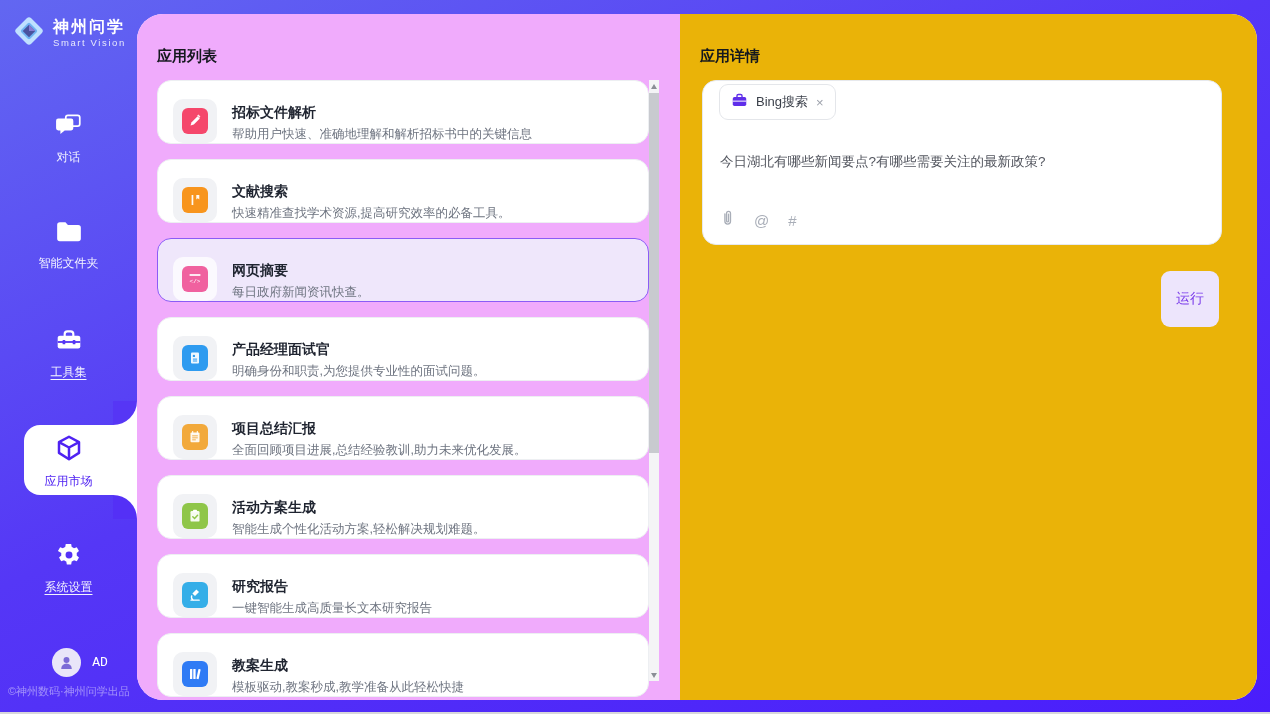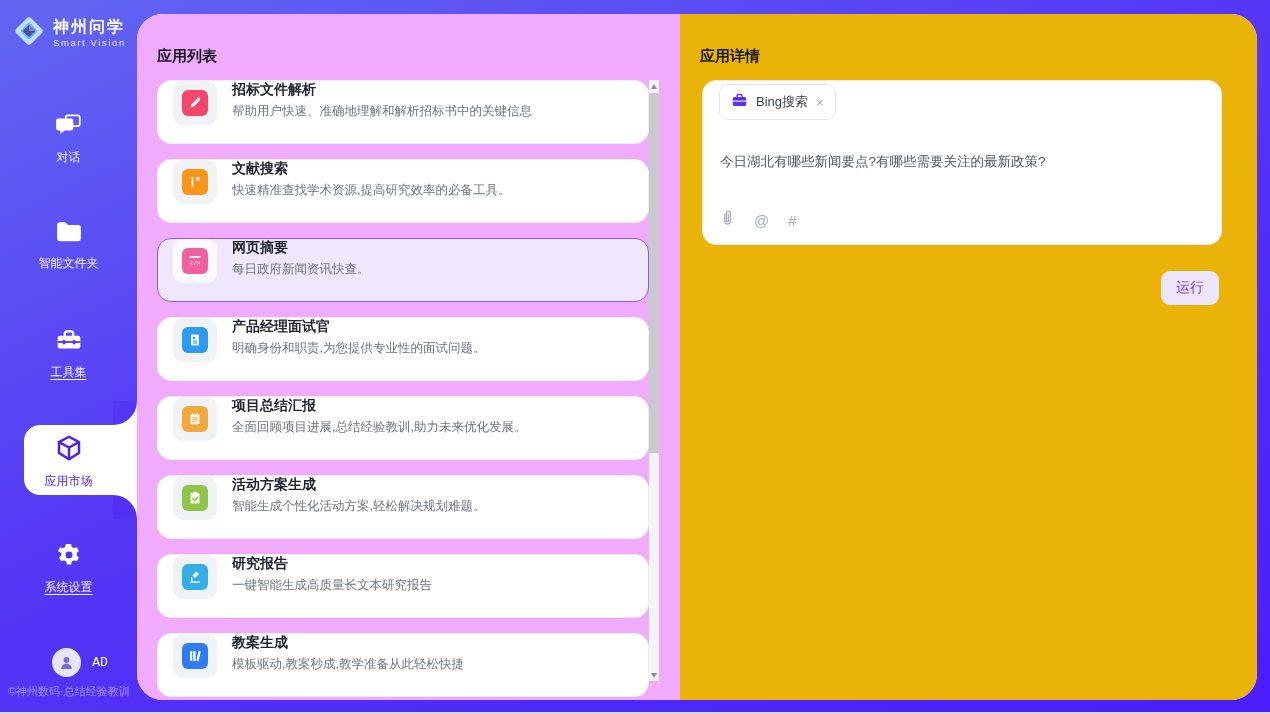--- a/index.html
+++ b/index.html
@@ -38,21 +38,21 @@
   .user-name { color:#fff; font-size:13px; }
   .sidebar-footer { position:absolute; left:8px; top:684px; color:rgba(255,255,255,0.45); font-size:11px; white-space:nowrap; z-index:8; }
 
   
   .main { position:absolute; left:137px; top:14px; width:1120px; height:686px; border-radius:26px; overflow:hidden; display:flex; background:#fff; z-index:10; }
 
   .section-title { position:absolute; top:33px; left:20px; font-size:15px; font-weight:bold; color:#15181E; }
 
   .list-section { width:543px; background:#f0abfc; position:relative; flex:none; }
   .cards { position:absolute; left:20px; top:66px; bottom:0; width:492px; overflow:hidden; }
-  .card { height:64px; border:1px solid #EDEFF2; border-radius:14px; background:#fff; display:flex; align-items:flex-start; gap:15px; padding:0 15px; margin-bottom:15px; cursor:pointer; }
+  .card { height:64px; border:1px solid #EDEFF2; border-radius:14px; background:#fff; display:flex; align-items:flex-end; gap:15px; padding:0 15px; margin-bottom:15px; cursor:pointer; }
   .card.selected { background:#EFE7FB; border:1.5px solid #8B5CF6; }
   .tile { width:44px; height:44px; border-radius:10px; background:#F1F2F5; display:flex; align-items:center; justify-content:center; flex:none; }
   .card.selected .tile { background:#FBF9FE; }
   .mini { width:26px; height:26px; border-radius:6px; display:flex; align-items:center; justify-content:center; }
   .card-title { font-size:14px; font-weight:bold; color:#1F2430; margin-bottom:4px; }
   .card-desc { font-size:12.5px; color:#6E7480; }
 
   
   .scrollbar { position:absolute; top:66px; bottom:19px; right:21px; width:10px; background:#F4F4F6; z-index:12; }
   .sb-arrow { position:absolute; left:0; width:10px; height:12px; display:flex; align-items:center; justify-content:center; cursor:pointer; }
@@ -63,21 +63,21 @@
   .sb-thumb { position:absolute; left:0; top:13px; width:10px; height:360px; background:#C8CACF; cursor:grab; }
 
   .detail-section { flex:1; background:#eab308; position:relative; }
   .detail-card { position:absolute; left:22px; right:35px; top:66px; height:165px; background:#fff; border:1px solid #E7E9ED; border-radius:14px; }
   .tool-tag { position:absolute; top:3px; left:16px; display:inline-flex; align-items:center; gap:8px; padding:7px 11px; border:1px solid #E4E6EA; border-radius:9px; background:#fff; cursor:default; }
   .tool-tag .tag-label { font-size:13px; color:#3A3F49; }
   .tool-tag .tag-close { font-size:13px; color:#9CA1AB; cursor:pointer; line-height:1; }
   .query-text { position:absolute; top:71px; left:17px; right:16px; font-size:13.5px; color:#52555E; line-height:1.5; }
   .attach-row { position:absolute; left:17px; bottom:13px; display:flex; align-items:center; gap:19px; color:#A9AEB8; }
   .attach-row .glyph { font-size:15px; cursor:pointer; }
-  .run-btn { position:absolute; top:257px; right:38px; background:#EDE5FC; color:#7A3BEA; font-size:14px; padding:8px 15px; border-radius:9px; border:none; cursor:pointer; font-family:inherit; }
+  .run-btn { position:absolute; top:257px; right:38px; background:#EDE5FC; color:#7A3BEA; font-size:14px; padding:19px 15px; border-radius:9px; border:none; cursor:pointer; font-family:inherit; }
 </style>
 </head>
 <body>
 
 <div class="sidebar">
   <div class="logo-row">
     <span>
       <svg width="36" height="36" viewBox="0 0 34 34">
         <rect x="7" y="7" width="20" height="20" rx="3" transform="rotate(45 17 17)" fill="#BFE0FF"></rect>
         <rect x="11" y="11" width="12" height="12" rx="2" transform="rotate(45 17 17)" fill="#6FB3F2"></rect>
@@ -154,21 +154,21 @@
   <div class="user-row">
     <span class="avatar">
       <svg width="17" height="17" viewBox="0 0 24 24">
         <circle cx="12" cy="8.5" r="4.2" fill="#7C6BD6"></circle>
         <path d="M4.5 21a7.5 7.5 0 0115 0z" fill="#7C6BD6"></path>
       </svg>
     </span>
     <span class="user-name">AD</span>
   </div>
 
-  <div class="sidebar-footer">©神州数码·总结经验教训</div>
+  <div class="sidebar-footer">©神州数码·神州问学出品</div>
 </div>
 
 <div class="main">
 
   <div class="list-section">
     <div class="section-title">应用列表</div>
 
     <div class="cards">
 
       <div class="card">

